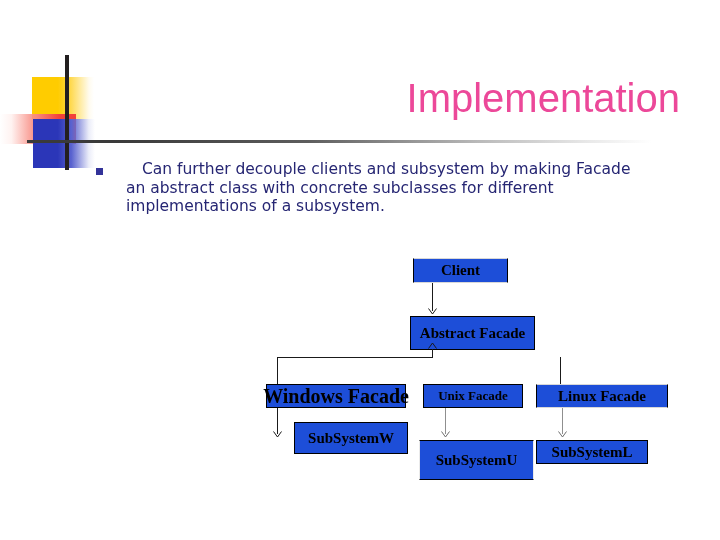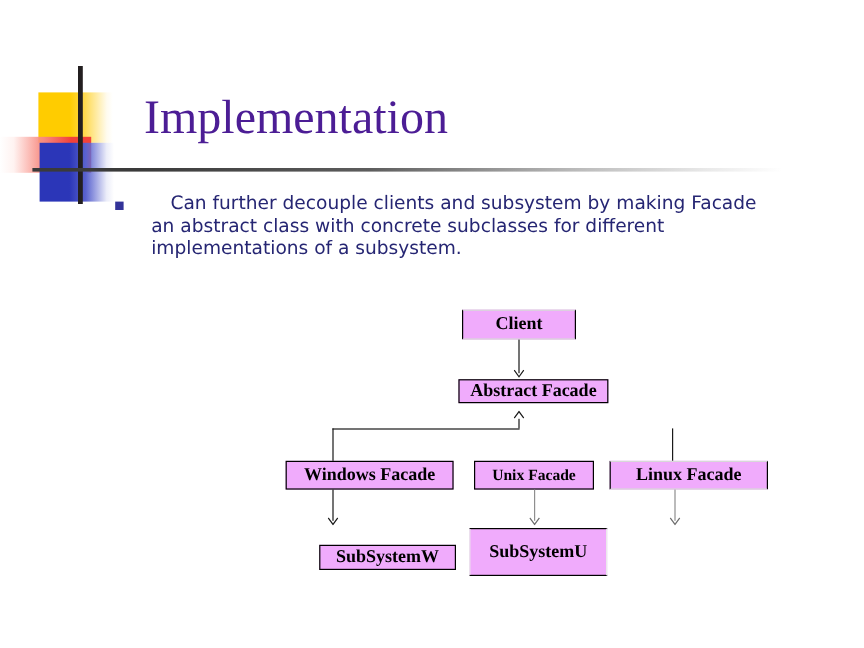--- a/index.html
+++ b/index.html
@@ -72,25 +72,25 @@
     height: 3px;
     background: linear-gradient(to right, #3a3a3a 0%, #3a3a3a 14%, #5d5d5d 45%, #b9b9b9 72%, #e9e9e9 90%, rgba(255,255,255,0) 100%);
   }
 
   
   .title {
     position: absolute;
     left: 120px;
     top: 74px;
     width: 560px;
-    text-align: left;
+    text-align: right;
     font-size: 40px;
     line-height: 48px;
-    color: #4c1d95;
-    font-family: Liberation Serif, serif;
+    color: #ec4899;
+    font-family: Liberation Sans, sans-serif;
     letter-spacing: 0px;
     white-space: nowrap;
   }
 
   
   .body-block {
     position: absolute;
     left: 88px;
     top: 160px;
     width: 560px;
@@ -120,29 +120,30 @@
   .diagram {
     position: absolute;
     left: 230px;
     top: 258px;
     width: 400px;
     height: 220px;
   }
   .node {
     position: absolute;
     box-sizing: border-box;
-    background: #f0abfc;
+    background: #1d4ed8;
     color: #000000;
     font-family: "Liberation Serif", serif;
     font-weight: bold;
     text-align: center;
     white-space: nowrap;
     display: flex;
     align-items: center;
     justify-content: center;
+    margin-left: 28px;
   }
   .node.box       { border: 1px solid #000000; }
   .node.sides     { border-left: 1px solid #000; border-right: 1px solid #000;
                     border-top: 1px solid #d8d8d8; border-bottom: 1px solid #d8d8d8; }
   .node.updown    { border-top: 1px solid #000; border-bottom: 1px solid #000;
                     border-left: 1px solid #eaeaea; border-right: 1px solid #eaeaea; }
 
   .conn {
     position: absolute;
     background: #1a1a1a;
@@ -188,34 +189,34 @@
 
     <div class="node sides" style="left:155px; top:0px; width:95px; height:25px; font-size:15px;">Client</div>
 
     <div class="conn v" style="left:202px; top:25px; height:28px;"></div>
     <div class="arrowhead" style="left:198px; top:50px;">
       <svg width="9" height="7" viewBox="0 0 9 7">
           <path d="M0.5 0.5 L4.5 6 L8.5 0.5" fill="none" stroke="#1a1a1a" stroke-width="1"></path>
         </svg>
     </div>
 
-    <div class="node box" style="left:152px; top:58px; width:125px; height:20px; font-size:15px;">Abstract Facade</div>
+    <div class="node box" style="left:152px; top:58px; width:125px; height:34px; font-size:15px;">Abstract Facade</div>
 
     <div class="arrowhead" style="left:198px; top:84px;">
       <svg width="9" height="7" viewBox="0 0 9 7">
           <path d="M0.5 6.5 L4.5 1 L8.5 6.5" fill="none" stroke="#1a1a1a" stroke-width="1"></path>
         </svg>
     </div>
 
     <div class="conn v" style="left:202px; top:91px; height:8px;"></div>
     <div class="conn h" style="left:47px; top:99px; width:156px;"></div>
     <div class="conn v" style="left:47px; top:99px; height:28px;"></div>
     <div class="conn v" style="left:330px; top:99px; height:28px;"></div>
 
-    <div class="node box" style="left:8px; top:126px; width:140px; height:24px; font-size:15px;">Windows Facade</div>
+    <div class="node box" style="left:8px; top:126px; width:140px; height:24px; font-size:20px;">Windows Facade</div>
     <div class="node box" style="left:165px; top:126px; width:100px; height:24px; font-size:13px;">Unix Facade</div>
     <div class="node sides" style="left:278px; top:126px; width:132px; height:24px; font-size:15px;">Linux Facade</div>
 
     <div class="conn v" style="left:47px; top:150px; height:26px;"></div>
     <div class="arrowhead" style="left:43px; top:173px;">
       <svg width="9" height="7" viewBox="0 0 9 7">
           <path d="M0.5 0.5 L4.5 6 L8.5 0.5" fill="none" stroke="#1a1a1a" stroke-width="1"></path>
         </svg>
     </div>
 
@@ -226,18 +227,19 @@
         </svg>
     </div>
 
     <div class="conn v faint" style="left:332px; top:150px; height:26px;"></div>
     <div class="arrowhead" style="left:328px; top:173px;">
       <svg width="9" height="7" viewBox="0 0 9 7">
           <path d="M0.5 0.5 L4.5 6 L8.5 0.5" fill="none" stroke="#6e6e6e" stroke-width="1"></path>
         </svg>
     </div>
 
-    <div class="node box" style="left:36px; top:196px; width:114px; height:21px; font-size:15px;">SubSystemW</div>
+    <div class="node box" style="left:36px; top:164px; width:114px; height:32px; font-size:15px;">SubSystemW</div>
     <div class="node updown" style="left:161px; top:182px; width:115px; height:40px; font-size:15px;">SubSystemU</div>
+    <div class="node box" style="left:278px; top:182px; width:112px; height:24px; font-size:15px;">SubSystemL</div>
 
   </div>
 
 </div>
 
 </body></html>

